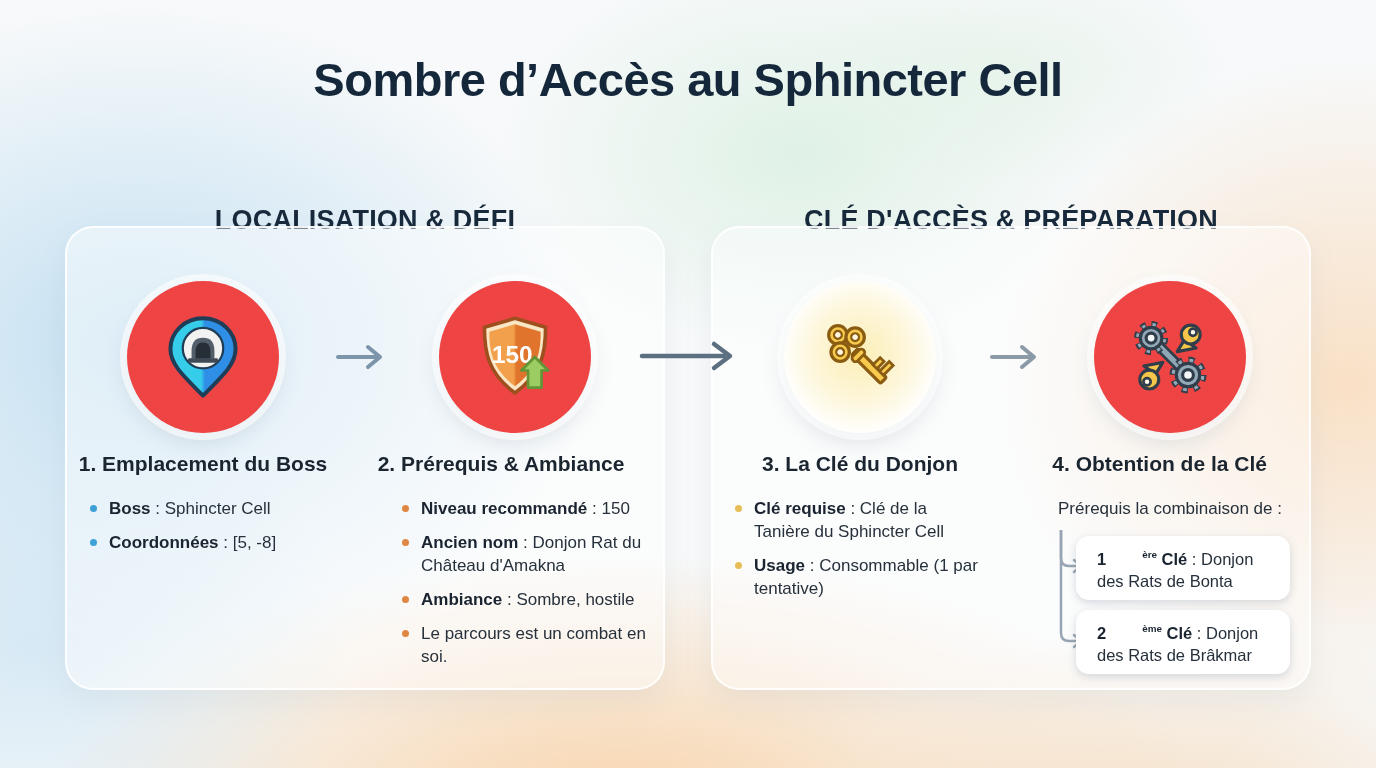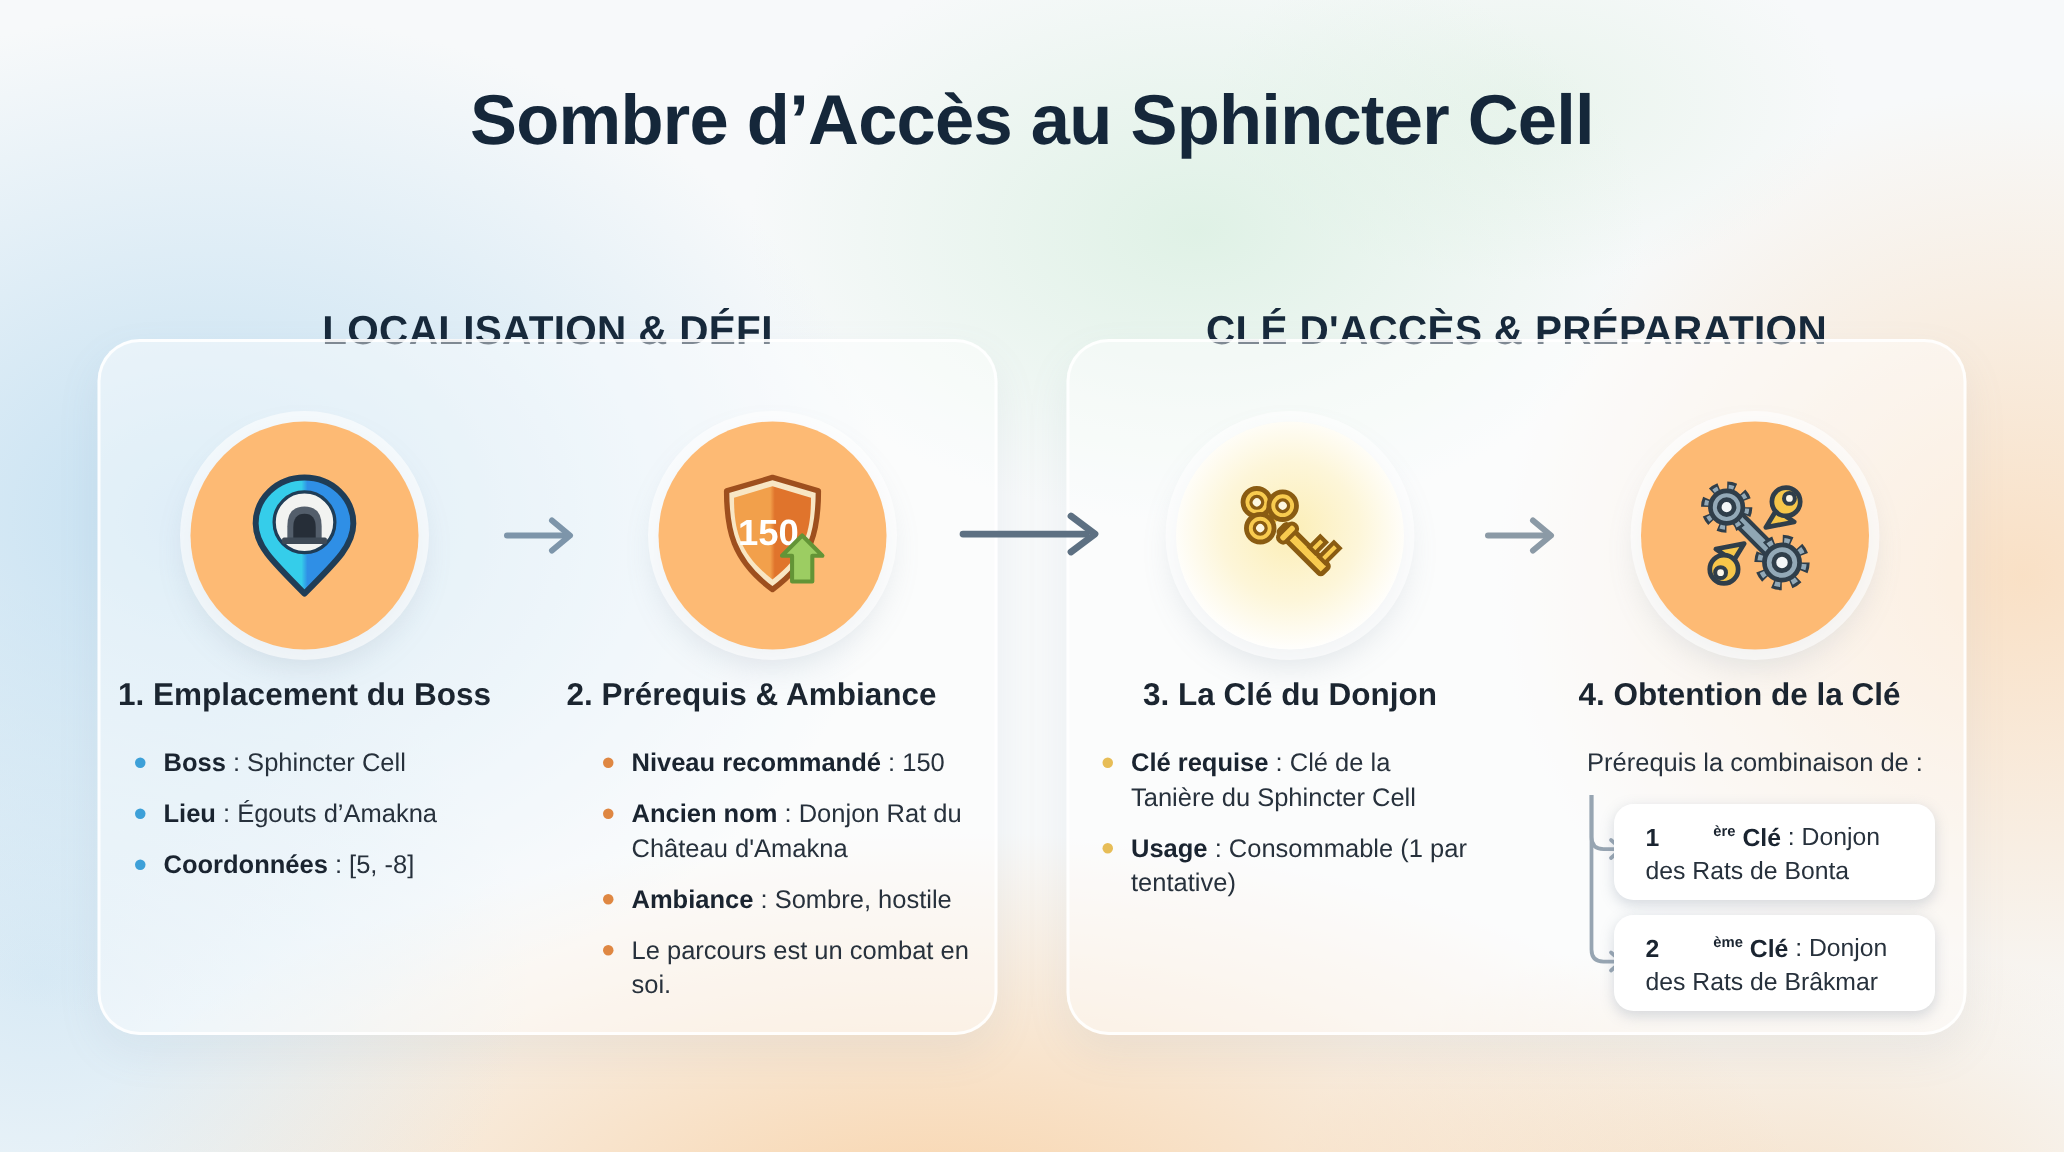--- a/index.html
+++ b/index.html
@@ -28,21 +28,21 @@
     font-size:27px; font-weight:700; letter-spacing:0.2px; color:#17293b;
   }
   .panel {
     top:226px; width:600px; height:464px; border-radius:28px;
     background:rgba(255,255,255,0.45);
     border:2px solid rgba(255,255,255,0.88);
     box-shadow:0 12px 28px rgba(130,150,170,0.10);
   }
   .icon-circle {
     top:281px; width:152px; height:152px; border-radius:50%;
-    background:#fdba74;
+    background:#ef4444;
     box-shadow:0 0 0 7px rgba(255,255,255,0.60), 0 10px 22px rgba(125,140,160,0.22);
     display:flex; align-items:center; justify-content:center;
   }
   .icon-circle.glow {
     background:radial-gradient(circle at 50% 48%, #fceeb6 0%, #fdf6d9 42%, #ffffff 74%);
   }
   .step-title {
     top:452px; width:300px; text-align:center;
     font-size:21px; font-weight:700; color:#1b2530;
   }
@@ -181,21 +181,20 @@
   </svg>
 </span>
 
 <div class="abs step-title" style="left:53px;">1. Emplacement du Boss</div>
 <div class="abs step-title" style="left:351px;">2. Prérequis &amp; Ambiance</div>
 <div class="abs step-title" style="left:710px;">3. La Clé du Donjon</div>
 <div class="abs step-title" style="left:967px;text-align:right;">4. Obtention de la Clé</div>
 
 <ul class="abs bullets" style="left: 88px; width: 255px; --dot: #3da0d8;">
     <li><b>Boss</b> : Sphincter Cell</li>
-    <li><b>Lieu</b> : Égouts d’Amakna</li>
     <li><b>Coordonnées</b> : [5, -8]</li>
   </ul>
 <ul class="abs bullets" style="left: 400px; width: 256px; --dot: #df8742;">
     <li><b>Niveau recommandé</b> : 150</li>
     <li><b>Ancien nom</b> : Donjon Rat du Château d'Amakna</li>
     <li><b>Ambiance</b> : Sombre, hostile</li>
     <li>Le parcours est un combat en soi.</li>
   </ul>
 <ul class="abs bullets" style="left: 733px; width: 250px; --dot: #e7bd57;">
     <li><b>Clé requise</b> : Clé de la Tanière du Sphincter Cell</li>

